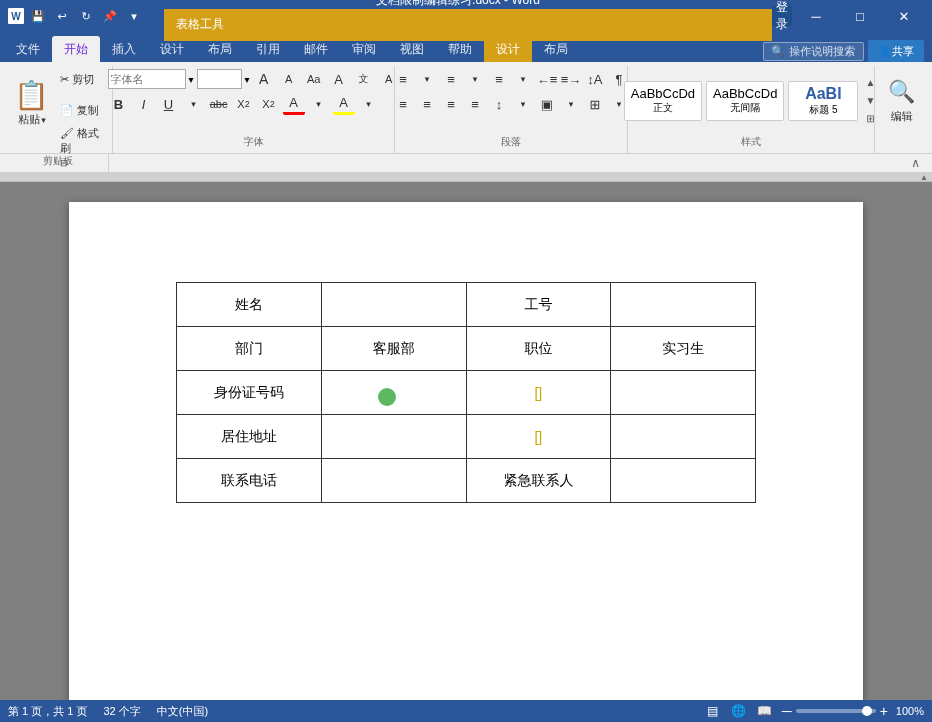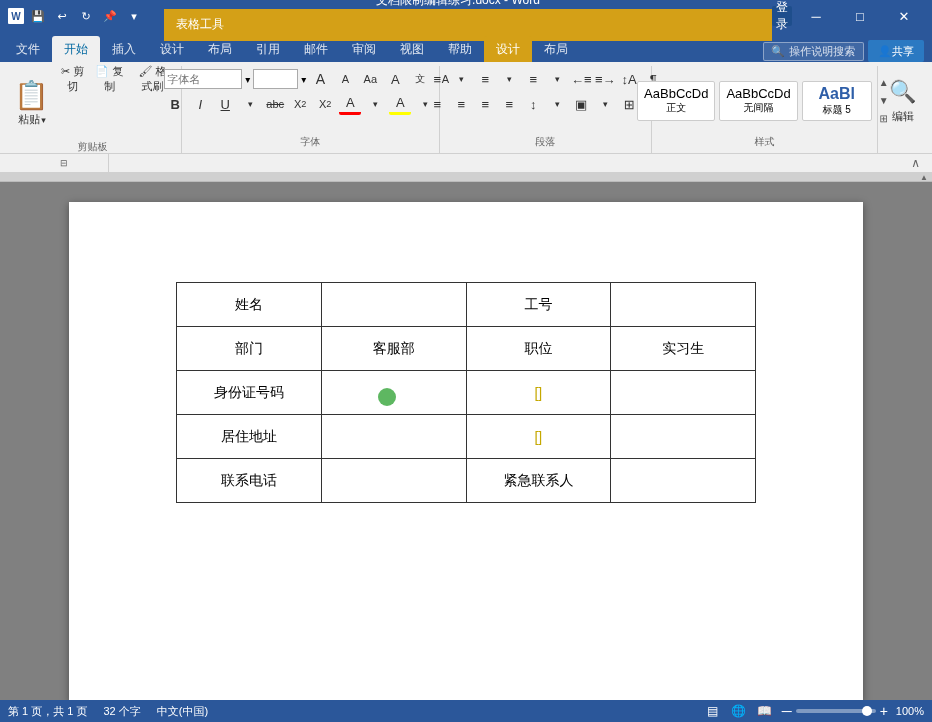--- a/index.html
+++ b/index.html
@@ -34,21 +34,21 @@
     .ribbon-tab {
       padding: 4px 12px;
       font-size: 12px;
       color: rgba(255,255,255,0.85);
       cursor: pointer;
       height: 26px;
       display: flex;
       align-items: center;
       border-radius: 3px 3px 0 0;
     }
-    .ribbon-tab.active { background: #f0f0f0; color: #0369a1; font-weight: 500; }
+    .ribbon-tab.active { background: #f0f0f0; color: #6d28d9; font-weight: 500; }
     .ribbon-tab.design-active { background: #d4a017; color: white; }
     .ribbon-right { margin-left: auto; display: flex; align-items: center; gap: 4px; padding-right: 8px; }
     .share-btn { background: #2b79c2; color: white; font-size: 11px; padding: 2px 10px; border-radius: 2px; cursor: pointer; height: 22px; display: flex; align-items: center; gap: 0; }
 
     
     .ribbon-body {
       background: #f0f0f0;
       border-bottom: 1px solid #d0d0d0;
       display: flex;
       align-items: stretch;
@@ -64,21 +64,21 @@
       min-width: 50px;
     }
     .ribbon-group:last-child { border-right: none; }
     .ribbon-group-content { display: flex; align-items: flex-start; gap: 2px; flex: 1; padding-top: 2px; }
     .ribbon-group-label { font-size: 10px; color: #666; margin-top: 2px; padding-bottom: 4px; width: 100%; text-align: center; }
 
     .big-btn { display: flex; flex-direction: column; align-items: center; justify-content: center; gap: 2px; cursor: pointer; padding: 4px 6px; border-radius: 3px; min-width: 40px; height: 70px; }
     .big-btn-icon { width: 32px; height: 32px; display: flex; align-items: center; justify-content: center; font-size: 22px; }
     .big-btn-label { font-size: 11px; color: #333; text-align: center; line-height: 1.2; }
 
-    .small-btns-col { display: flex; flex-direction: row; gap: 2px; text-align: center; }
+    .small-btns-col { display: flex; flex-direction: column; gap: 9px; }
     .small-btn { display: flex; align-items: center; gap: 3px; cursor: pointer; padding: 1px 4px; border-radius: 2px; font-size: 11px; color: #333; height: 22px; }
     .font-row { display: flex; align-items: center; gap: 3px; }
     .font-select { width: 78px; height: 20px; font-size: 11px; border: 1px solid #aaa; background: white; padding: 0 2px; }
     .font-size-select { width: 45px; height: 20px; font-size: 11px; border: 1px solid #aaa; background: white; padding: 0 2px; }
     .icon-btn { width: 22px; height: 22px; display: flex; align-items: center; justify-content: center; cursor: pointer; font-size: 13px; border-radius: 2px; color: #333; }
     .bold { font-weight: bold; }
     .italic { font-style: italic; }
     .para-row { display: flex; align-items: center; gap: 2px; }
     .style-box { border: 1px solid #ccc; padding: 2px 6px; font-size: 11px; cursor: pointer; background: white; min-width: 70px; text-align: center; border-radius: 2px; height: 40px; display: flex; align-items: center; justify-content: center; flex-direction: column; }
     .styles-scroll { display: flex; flex-direction: column; gap: 2px; }

